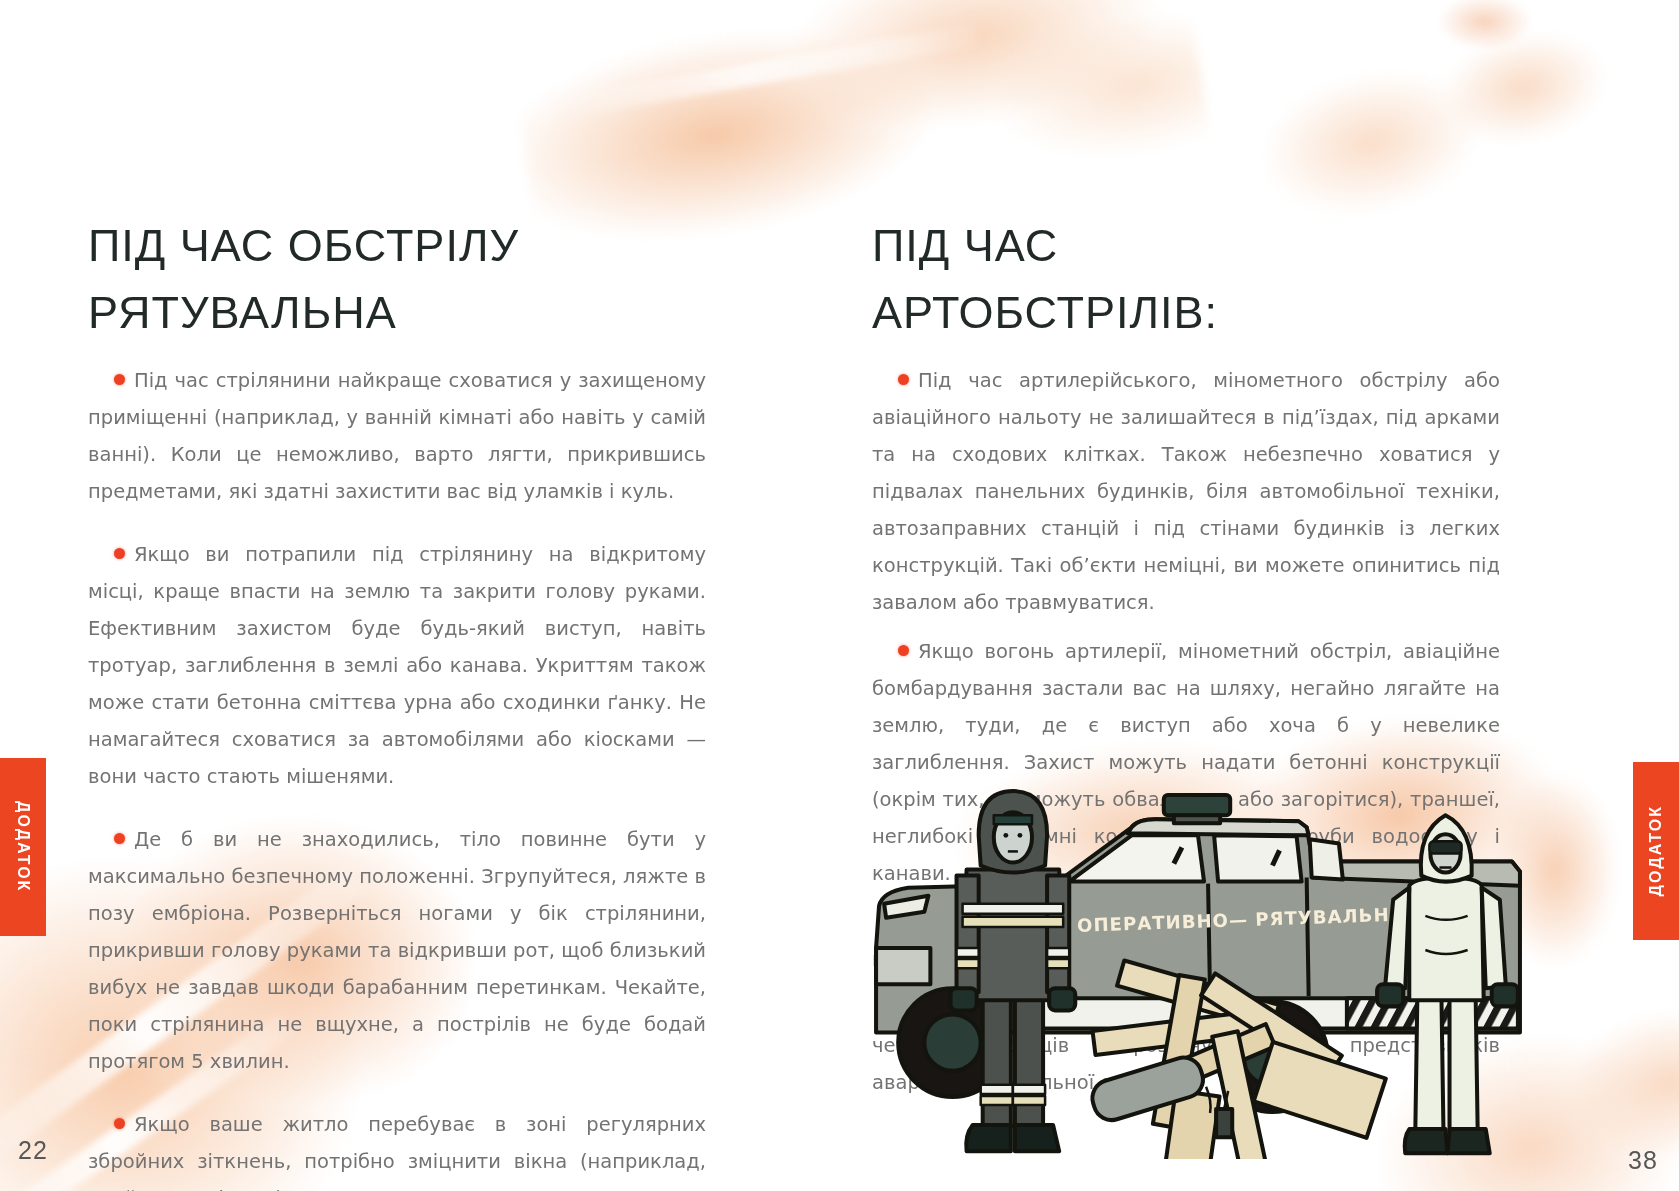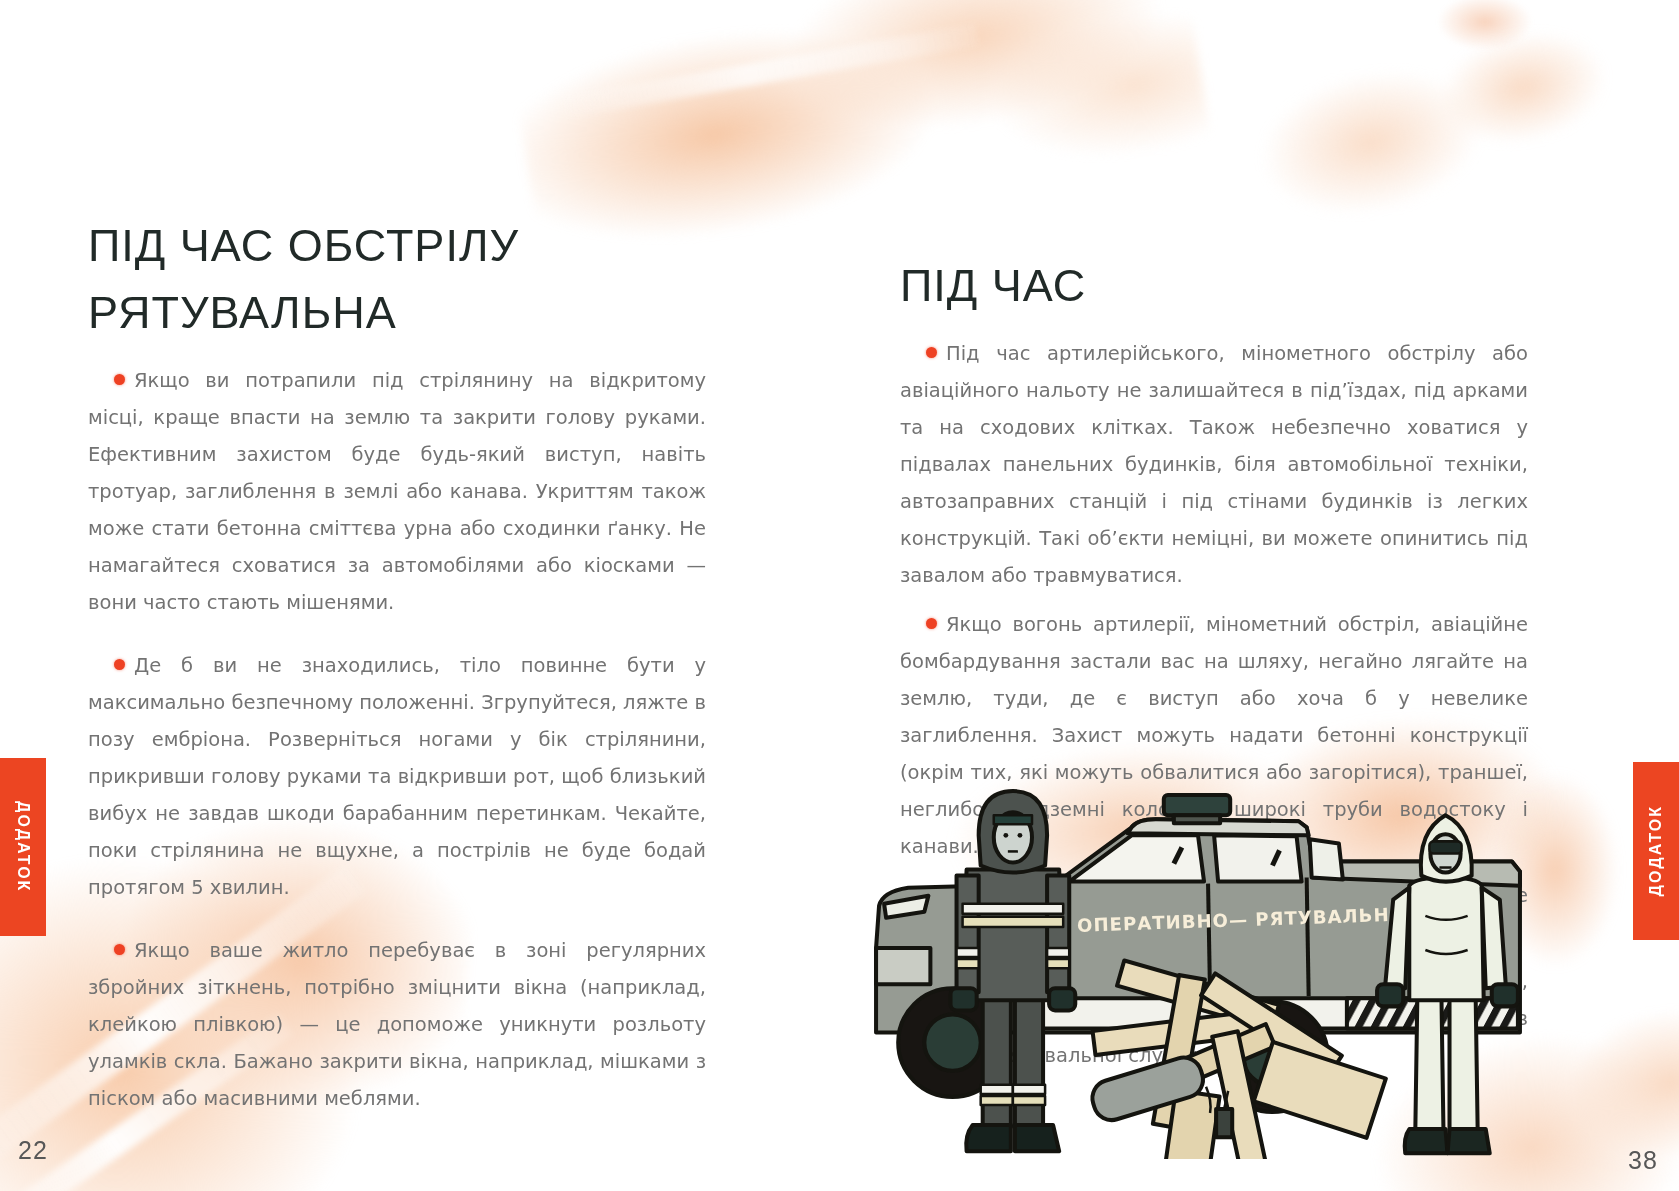--- a/index.html
+++ b/index.html
@@ -72,21 +72,21 @@
   .tab span{
     color:#ffffff;font-family:"Liberation Sans",sans-serif;font-weight:bold;
     font-size:16px;letter-spacing:2px;white-space:nowrap;
     writing-mode:vertical-rl;text-orientation:mixed;
   }
   .tab-right span{transform:rotate(180deg);}
 
   
   .col{position:absolute;}
   .col-left{left:88px;top:212px;width:618px;}
-  .col-right{left:900px;top:212px;width:628px;margin-top:40px;}
+  .col-right{left:872px;top:212px;width:628px;}
   h1{
     margin:0 0 16px 0;font-family:"Liberation Sans",sans-serif;font-weight:400;
     font-size:45px;line-height:67px;letter-spacing:1px;color:#212a28;
   }
   h1 span{display:block;}
   .para{
     margin:0 0 26px 0;font-size:19.5px;line-height:37px;text-align:justify;
     text-indent:26px;color:#737373;
   }
   .col-right .para{margin-bottom:12px;}
@@ -128,28 +128,30 @@
   </div>
   <div class="tab tab-right">
     <span>ДОДАТОК</span>
   </div>
 
   <div class="col col-left">
     <h1>
       <span>ПІД ЧАС ОБСТРІЛУ</span>
       <span>РЯТУВАЛЬНА</span>
     </h1>
+    <p class="para"><span class="dot"></span><span>Під час стрілянини найкраще сховатися у захищеному приміщенні (наприклад, у ванній кімнаті або навіть у самій ванні). Коли це неможливо, варто лягти, прикрившись предметами, які здатні захистити вас від уламків і куль.</span></p>
     <p class="para"><span class="dot"></span><span>Якщо ви потрапили під стрілянину на відкритому місці, краще впасти на землю та закрити голову руками. Ефективним захистом буде будь-який виступ, навіть тротуар, заглиблення в землі або канава. Укриттям також може стати бетонна сміттєва урна або сходинки ґанку. Не намагайтеся сховатися за автомобілями або кіосками — вони часто стають мішенями.</span></p>
     <p class="para"><span class="dot"></span><span>Де б ви не знаходились, тіло повинне бути у максимально безпечному положенні. Згрупуйтеся, ляжте в позу ембріона. Розверніться ногами у бік стрілянини, прикривши голову руками та відкривши рот, щоб близький вибух не завдав шкоди барабанним перетинкам. Чекайте, поки стрілянина не вщухне, а пострілів не буде бодай протягом 5 хвилин.</span></p>
     <p class="para"><span class="dot"></span><span>Якщо ваше житло перебуває в зоні регулярних збройних зіткнень, потрібно зміцнити вікна (наприклад, клейкою плівкою) — це допоможе уникнути розльоту уламків скла. Бажано закрити вікна, наприклад, мішками з піском або масивними меблями.</span></p>
   </div>
 
   <div class="col col-right">
     <h1>
       <span>ПІД ЧАС</span>
+      <span>АРТОБСТРІЛІВ:</span>
     </h1>
     <p class="para"><span class="dot"></span><span>Під час артилерійського, мінометного обстрілу або авіаційного нальоту не залишайтеся в під’їздах, під арками та на сходових клітках. Також небезпечно ховатися у підвалах панельних будинків, біля автомобільної техніки, автозаправних станцій і під стінами будинків із легких конструкцій. Такі об’єкти неміцні, ви можете опинитись під завалом або травмуватися.</span></p>
     <p class="para"><span class="dot"></span><span>Якщо вогонь артилерії, мінометний обстріл, авіаційне бомбардування застали вас на шляху, негайно лягайте на землю, туди, де є виступ або хоча б у невелике заглиблення. Захист можуть надати бетонні конструкції (окрім тих, які можуть обвалитися або загорітися), траншеї, неглибокі підземні колодязі, широкі труби водостоку і канави.</span></p>
     <p class="para"><span class="dot"></span><span>Закривайте долонями вуха та відкривайте рот — це врятує від контузії, убереже від баротравми.</span></p>
     <p class="para"><span class="dot"></span><span>Не приступайте до розбору завалів самостійно, чекайте фахівців з розмінування та представників аварійно-рятувальної служби.</span></p>
   </div>
 
   <svg class="illus" viewBox="0 0 660 420" aria-hidden="true">
     <defs>
       <pattern id="haz" width="16" height="30" patternUnits="userSpaceOnUse" patternTransform="skewX(-28)">

